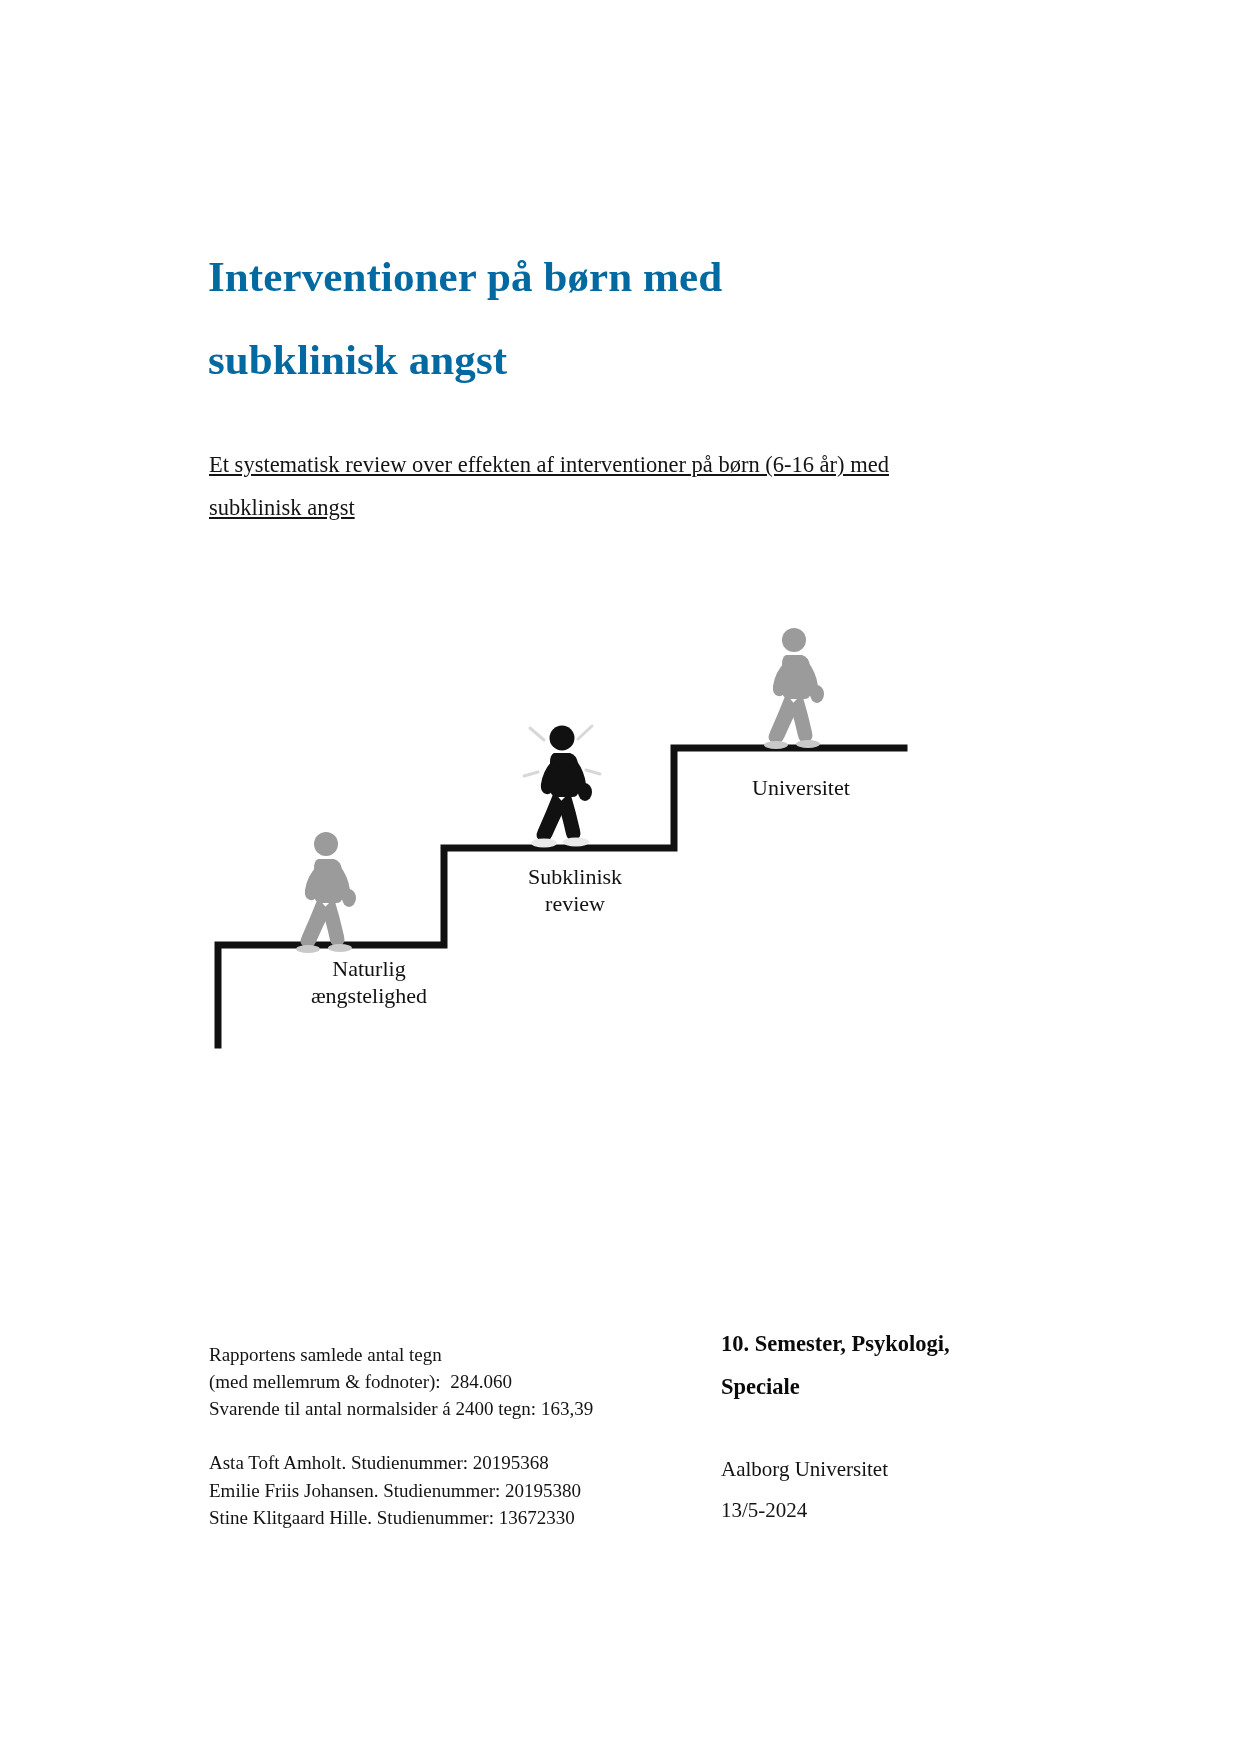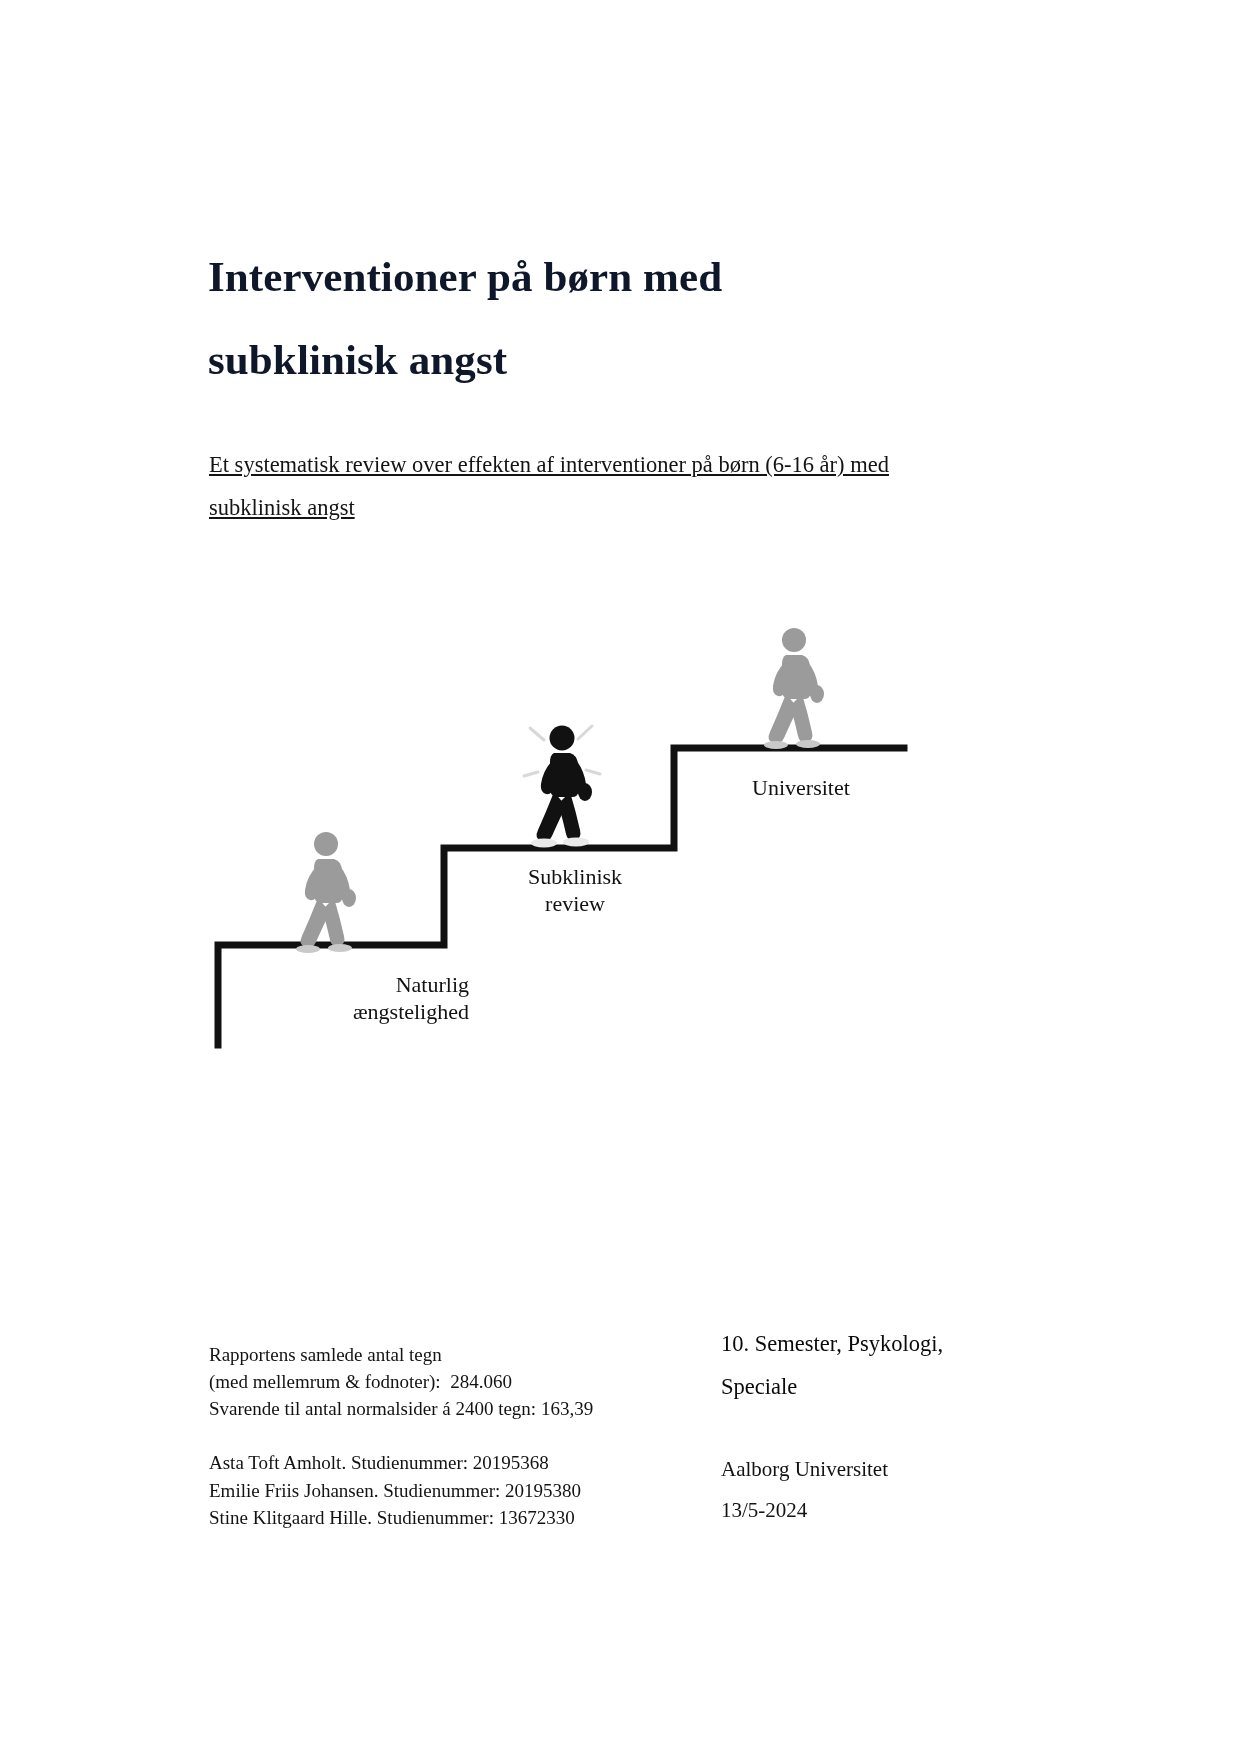--- a/index.html
+++ b/index.html
@@ -27,21 +27,21 @@
     left: 208px;
     top: 236px;
     width: 820px;
   }
   .doc-title {
     font-size: 43px;
     font-weight: bold;
     line-height: 1.93;
     letter-spacing: 0.1px;
     margin: 0;
-    color: #0f172a;
+    color: #0369a1;
   }
   .doc-title .line { display: block; }
 
   
   .subtitle {
     position: absolute;
     left: 209px;
     top: 443px;
     width: 700px;
     font-size: 22.5px;
@@ -65,23 +65,22 @@
     position: absolute;
     font-family: "Liberation Serif", "DejaVu Serif", serif;
     font-size: 22px;
     line-height: 1.22;
     color: #121212;
     text-align: center;
     white-space: pre-line;
   }
   .fig-label-natural {
     left: 73px;
-    top: 372px;
+    top: 356px;
     width: 200px;
-    text-align: right;
   }
   .fig-label-sub {
     left: 279px;
     top: 264px;
     width: 200px;
   }
   .fig-label-disorder {
     left: 505px;
     top: 175px;
     width: 200px;
@@ -104,21 +103,21 @@
   .footer-right {
     position: absolute;
     left: 721px;
     top: 1322px;
     width: 330px;
     font-size: 21px;
     color: #131313;
   }
   .footer-right .heading {
     font-size: 22.5px;
-    font-weight: normal;
+    font-weight: bold;
     line-height: 1.93;
     margin: 0;
     color: #0a0a0a;
   }
   .footer-right .heading .line { display: block; }
   .footer-right .info {
     margin: 0;
     padding-top: 40px;
     line-height: 1.95;
   }

